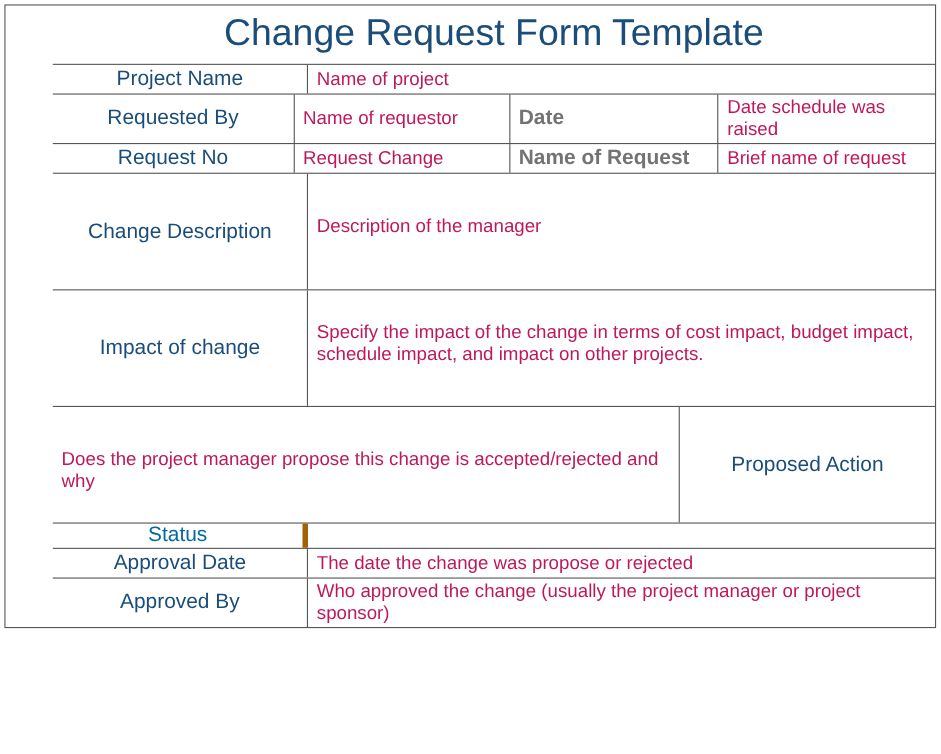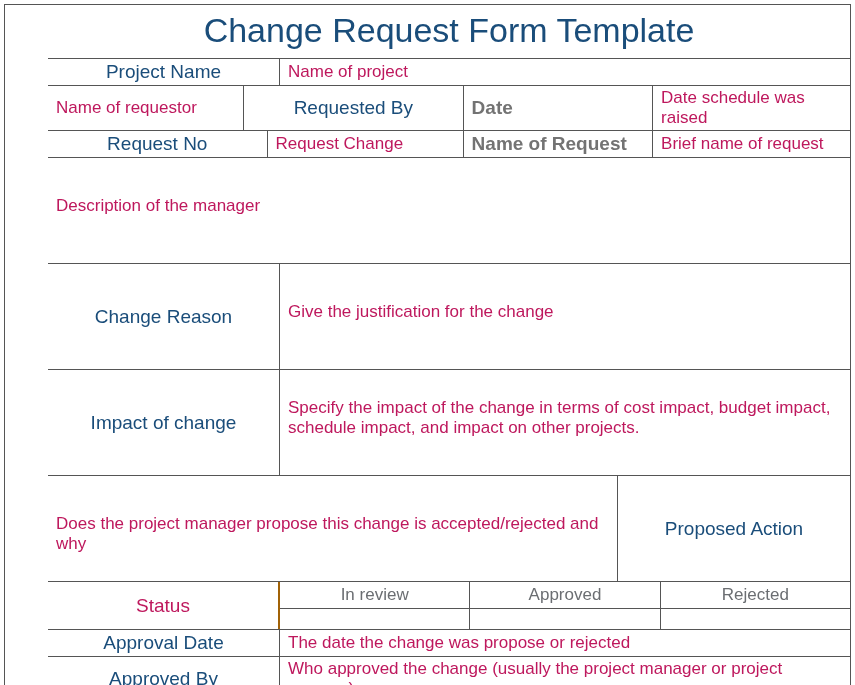--- a/index.html
+++ b/index.html
@@ -81,25 +81,25 @@
     }
     .tall-row.impact .value-cell {
       padding-top: 28px;
     }
     .status-section {
       display: flex;
       border-bottom: 1px solid #555;
     }
     .status-label {
       width: 232px;
-      border-right: 2px solid #a16207;
+      border-right: 5px solid #a16207;
       display: flex;
       align-items: center;
       justify-content: center;
-      color: #be185d;
+      color: #0369a1;
       font-size: 19px;
     }
     .status-right {
       flex: 1;
       display: flex;
       flex-direction: column;
     }
     .status-header-row {
       display: flex;
       border-bottom: 1px solid #555;
@@ -133,66 +133,51 @@
 <div class="form-container">
 
   <div class="title-row">Change Request Form Template</div>
 
   <div class="row short-row">
     <div class="cell label-cell">Project Name</div>
     <div class="cell value-cell col-wide">Name of project</div>
   </div>
 
   <div class="row short-row">
+    <div class="cell label-cell">Requested By</div>
     <div class="cell value-cell col-2">Name of requestor</div>
-    <div class="cell label-cell">Requested By</div>
     <div class="cell sub-label col-3">Date</div>
     <div class="cell value-cell col-4">Date schedule was raised</div>
   </div>
 
   <div class="row short-row">
     <div class="cell label-cell">Request No</div>
     <div class="cell value-cell col-2">Request Change</div>
     <div class="cell sub-label col-3">Name of Request</div>
     <div class="cell value-cell col-4">Brief name of request</div>
   </div>
 
   <div class="row tall-row">
+    <div class="cell label-cell">Change Description</div>
     <div class="cell value-cell col-wide">Description of the manager</div>
   </div>
 
-  <div class="row tall-row">
-    <div class="cell label-cell">Change Reason</div>
-    <div class="cell value-cell col-wide">Give the justification for the change</div>
-  </div>
 
   <div class="row tall-row impact">
     <div class="cell label-cell">Impact of change</div>
     <div class="cell value-cell col-wide">Specify the impact of the change in terms of cost impact, budget impact, schedule impact, and impact on other projects.</div>
   </div>
 
   <div class="row tall-row">
     <div class="cell value-cell col-wide">Does the project manager propose this change is accepted/rejected and why</div>
     <div class="cell label-cell">Proposed Action</div>
   </div>
 
   <div class="status-section">
     <div class="status-label">Status</div>
-    <div class="status-right">
-      <div class="status-header-row">
-        <div class="status-col">In review</div>
-        <div class="status-col">Approved</div>
-        <div class="status-col">Rejected</div>
-      </div>
-      <div class="status-blank-row">
-        <div class="status-col"></div>
-        <div class="status-col"></div>
-        <div class="status-col"></div>
-      </div>
-    </div>
   </div>
 
   <div class="row short-row">
     <div class="cell label-cell">Approval Date</div>
     <div class="cell value-cell col-wide">The date the change was propose or rejected</div>
   </div>
 
   <div class="row short-row">
     <div class="cell label-cell">Approved By</div>
     <div class="cell value-cell col-wide">Who approved the change (usually the project manager or project sponsor)</div>

